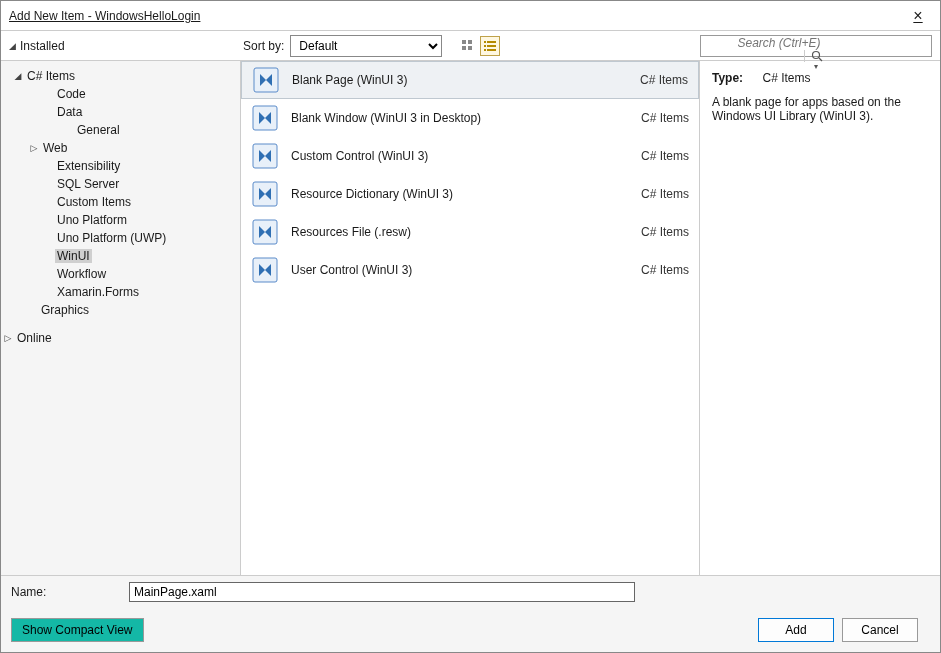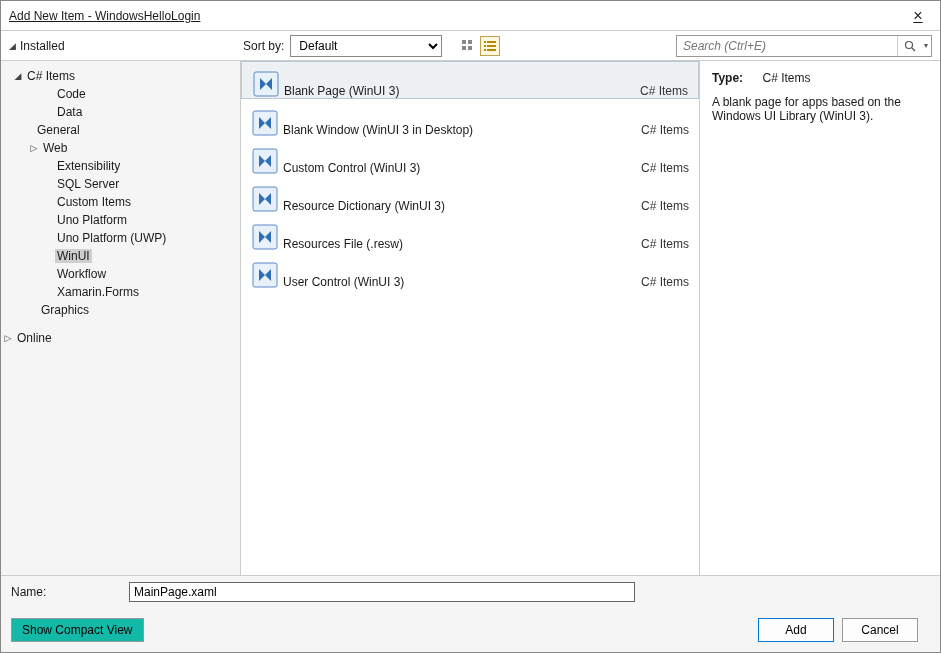--- a/index.html
+++ b/index.html
@@ -9,32 +9,32 @@
   .titlebar .title { flex: 1; }
   .titlebar .close { width: 28px; text-align: center; font-size: 16px; cursor: default; }
   .topband { display: flex; height: 30px; align-items: center; border-bottom: 1px solid #ccc; }
   .topband .left-lbl { width: 240px; padding-left: 8px; display: flex; align-items: center; gap: 4px; }
   .topband .sort-area { display: flex; align-items: center; gap: 6px; padding-left: 2px; }
   .topband select { height: 22px; width: 152px; border: 1px solid #888; background: #fff; font-size: 12px; padding: 0 4px; }
   .view-btns { display: flex; margin-left: 10px; gap: 2px; }
   .view-btn { width: 20px; height: 20px; display:flex; align-items:center; justify-content:center; cursor: default; }
   .view-btn.active { border: 1px solid #bfa24a; background: #fff8e1; }
   .topband .spacer { flex: 1; }
-  .searchbox { width: 256px; height: 22px; border: 1px solid #999; display: flex; align-items: center; margin-right: 8px; position: relative; }
+  .searchbox { width: 232px; height: 22px; border: 1px solid #999; display: flex; align-items: center; margin-right: 8px; position: relative; flex-direction: column; }
   .searchbox input { border: none; flex: 1; padding: 0 6px; font-size: 12px; font-style: italic; color: #666; outline: none; }
   .searchbox .mag { width: 24px; display:flex; align-items:center; justify-content:center; border-left: 1px solid #ccc; height: 100%; }
   .searchbox .dd { width: 10px; font-size: 8px; color: #555; display:flex; align-items:center; justify-content:center; height:100%; }
   .body { flex: 1; display: flex; min-height: 0; }
   .tree { width: 240px; border-right: 1px solid #ccc; background: #f5f5f5; padding: 6px 0; font-size: 12px; overflow:auto; }
   .tree-row { display: flex; align-items: center; height: 18px; cursor: default; padding-right: 6px; }
   .tw { width: 14px; display:inline-flex; justify-content:center; font-size: 10px; color: #555; }
   .tree-row.sel .lbl { background: #cfcfcf; }
   .tree-row .lbl { padding: 0 2px; }
   .center { flex: 1; display: flex; flex-direction: column; border-right: 1px solid #ccc; overflow:auto; }
-  .item-row { display: flex; align-items: flex-end; height: 38px; padding: 0 10px; gap: 4px; cursor: default; }
+  .item-row { display: flex; align-items: center; height: 38px; padding: 0 10px; gap: 12px; cursor: default; }
   .item-row.sel { background: #eef1f4; border: 1px solid #bfc8d0; }
   .item-icon { width: 28px; height: 28px; display:flex; align-items:center; justify-content:center; }
   .item-name { flex: 1; font-size: 12px; }
   .item-cat { font-size: 12px; color: #333; }
   .details { width: 240px; padding: 10px 12px; font-size: 12px; }
   .details .type-row { margin-bottom: 10px; }
   .details .type-lbl { font-weight: bold; margin-right: 16px; }
   .bottom { border-top: 1px solid #ccc; padding: 6px 22px 10px 10px; display: flex; flex-direction: column; gap: 16px; background: #f5f5f5; }
   .name-row { display: flex; align-items: center; gap: 8px; }
   .name-row label { width: 110px; }
@@ -106,21 +106,21 @@
           <span class="lbl">C# Items</span>
         </div>
       <div class="tree-row" style="padding-left:40px">
           <span class="tw"></span>
           <span class="lbl">Code</span>
         </div>
       <div class="tree-row" style="padding-left:40px">
           <span class="tw"></span>
           <span class="lbl">Data</span>
         </div>
-      <div class="tree-row" style="padding-left:20px">
+      <div class="tree-row" style="padding-left:60px">
           <span class="tw"></span>
           <span class="lbl">General</span>
         </div>
       <div class="tree-row" style="padding-left:26px">
           <span class="tw tri">▷</span>
           <span class="lbl">Web</span>
         </div>
       <div class="tree-row" style="padding-left:40px">
           <span class="tw"></span>
           <span class="lbl">Extensibility</span>

